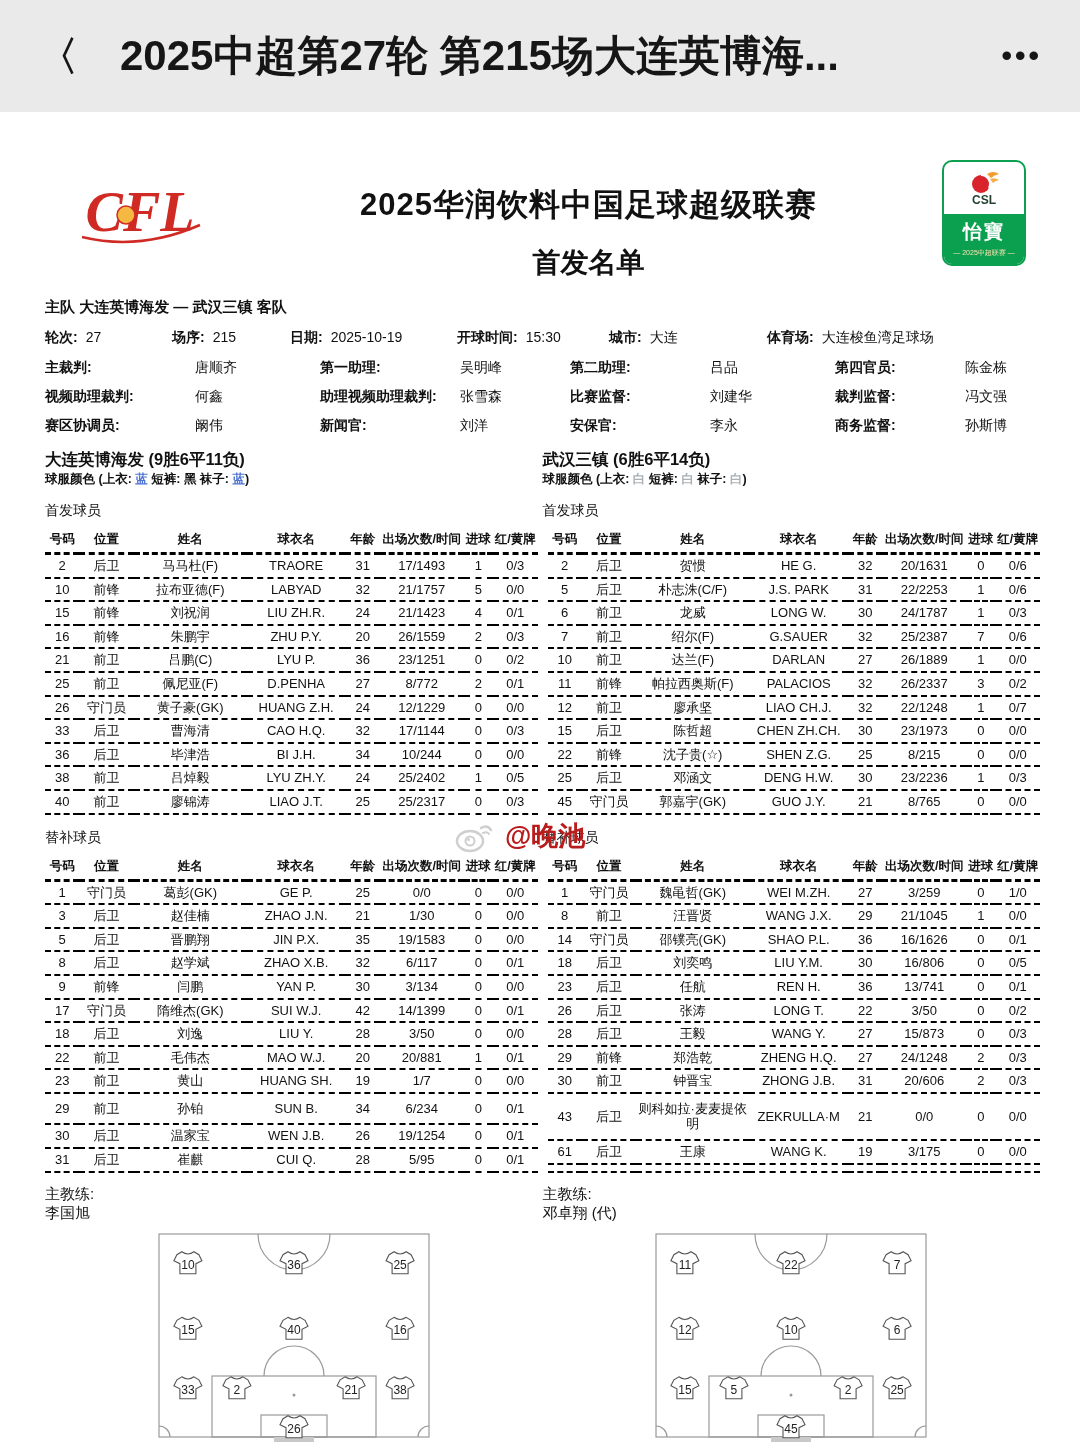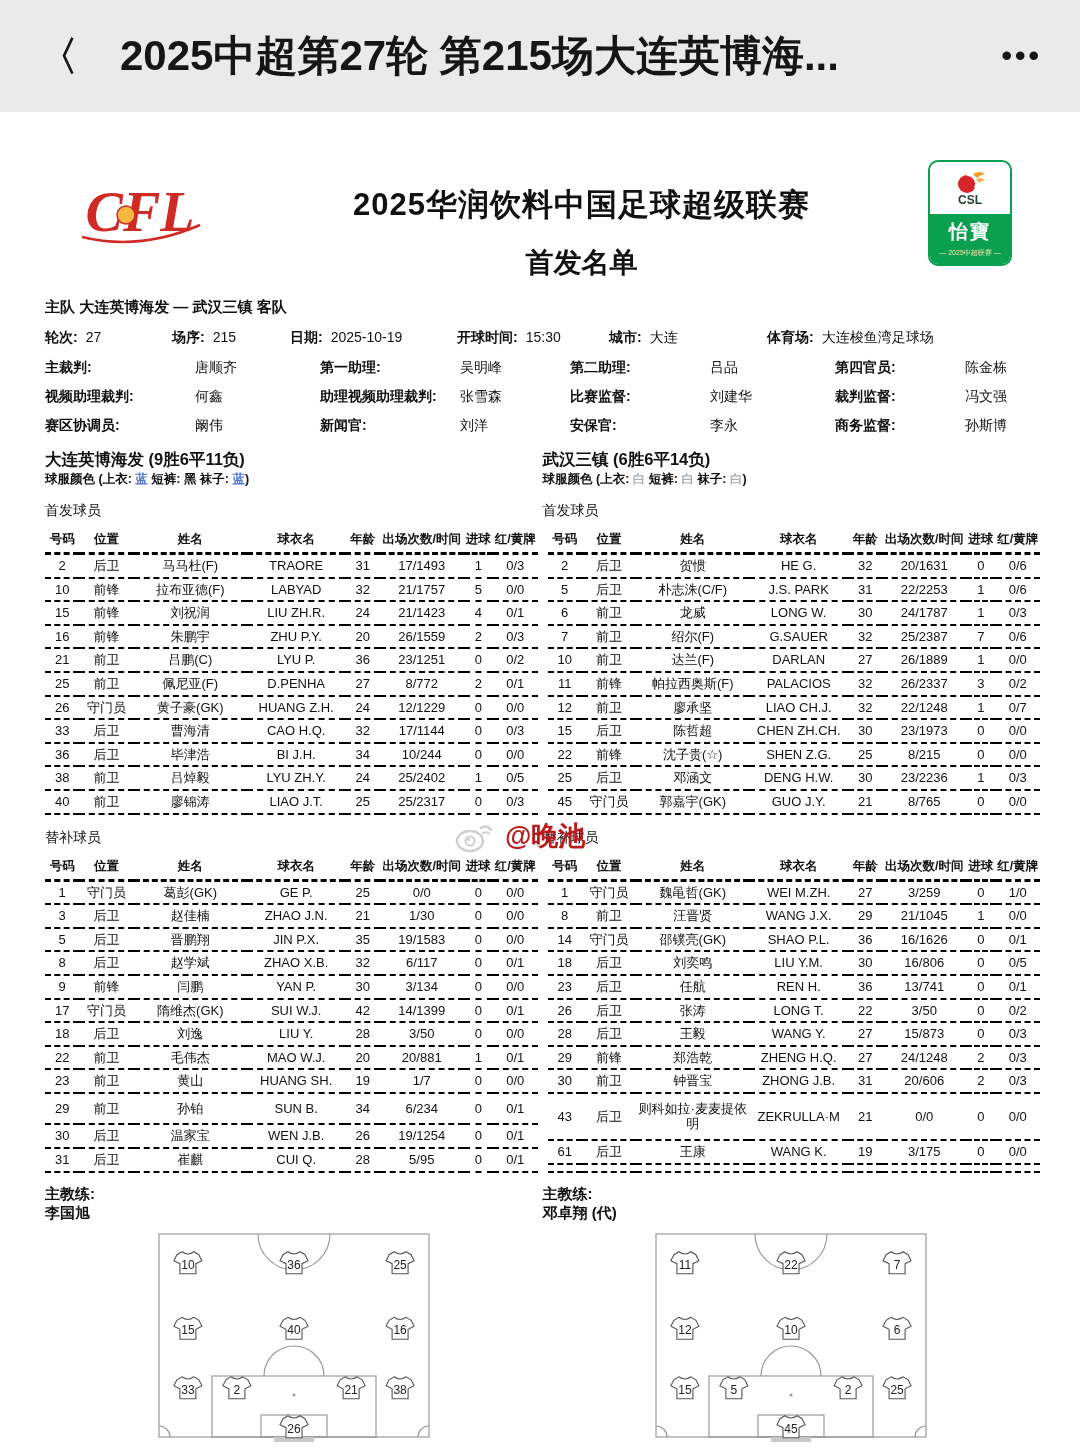--- a/index.html
+++ b/index.html
@@ -9,21 +9,21 @@
   .back{font-size:40px;font-weight:600;color:#161616;cursor:pointer;}
   .tb-title{font-size:42px;font-weight:600;color:#161616;margin-left:42px;flex:1;white-space:nowrap;overflow:hidden;}
   .menu{font-size:30px;font-weight:900;letter-spacing:3px;color:#161616;cursor:pointer;}
   
   .page{background:#fff;min-height:1342px;box-sizing:border-box;padding:26px 40px 30px 45px;position:relative;}
   .doc-header{display:flex;align-items:center;margin:6px 0 4px 0;}
   .cfl{width:190px;display:flex;justify-content:center;}
   .titles{flex:1;text-align:center;}
   .league-title{font-size:31px;font-weight:800;letter-spacing:1px;margin-top:40px;}
   .subtitle{font-size:28px;font-weight:800;margin-top:18px;}
-  .csl-logo{width:80px;border:2px solid #0aa050;border-radius:10px;overflow:hidden;background:#fff;margin-right:28px;}
+  .csl-logo{width:80px;border:2px solid #0aa050;border-radius:10px;overflow:hidden;background:#fff;margin-right:14px;}
   .csl-top{height:52px;display:flex;flex-direction:column;align-items:center;justify-content:center;}
   .csl-text{font-size:12px;font-weight:700;color:#27412f;margin-top:-3px;}
   .csl-bottom{background:#0aa050;color:#fff;text-align:center;padding:5px 0 6px 0;}
   .yibao{font-size:19px;font-weight:800;letter-spacing:2px;text-align:center;}
   .season{font-size:7px;color:#ffe2b0;margin-top:3px;white-space:nowrap;}
   .match-line{font-size:15px;font-weight:800;margin:16px 0 12px 0;}
   .info-row{display:flex;font-size:14px;margin-bottom:12px;}
   .info-item{display:flex;}
   .info-item .lab{font-weight:700;margin-right:8px;white-space:nowrap;}
   .i0{width:127px;}.i1{width:118px;}.i2{width:167px;}.i3{width:152px;}.i4{width:158px;}
@@ -37,21 +37,21 @@
   .section-label{width:50%;font-size:14px;font-weight:400;}
   .watermark{position:absolute;left:408px;top:-12px;display:flex;align-items:center;color:#b91c1c;font-size:27px;font-weight:700;pointer-events:none;}
   .watermark span{margin-left:8px;}
   
   .tables{display:flex;gap:10px;}
   table.squad{width:50%;border-collapse:collapse;table-layout:fixed;font-size:13px;text-align:center;}
   table.squad th{font-weight:800;font-size:12.5px;padding:3px 0 4px 0;border-bottom:3px dashed #000;white-space:nowrap;overflow:visible;}
   table.squad td{padding:3px 0;border-bottom:2px dashed #000;line-height:1.2;word-break:break-all;}
   table.squad tr.tall td{padding:7px 0;}
   .c0{width:7%;}.c1{width:11%;}.c2{width:23%;}.c3{width:20%;}.c4{width:7%;}.c5{width:17%;}.c6{width:6%;}.c7{width:9%;}
-  .coach-row{display:flex;font-size:15px;font-weight:700;margin:12px 0 10px 0;}
+  .coach-row{display:flex;font-size:15px;font-weight:400;margin:12px 0 10px 0;}
   .coach-row .half .cl{margin-right:16px;}
   
   .pitches{display:flex;}
   .pitch-wrap{width:50%;display:flex;flex-direction:column;align-items:center;}
   .pl{fill:none;stroke:#9a9a9a;stroke-width:1.2;}
   .shirt{fill:#fff;stroke:#555;stroke-width:1.1;}
   .shirtnum{font-size:12px;fill:#222;font-family:"Liberation Sans",sans-serif;}
   .formation-label{font-size:14px;font-weight:700;margin-top:16px;}
   .legend{font-size:14.5px;font-weight:700;margin:30px 0 0 70px;}
 </style>

